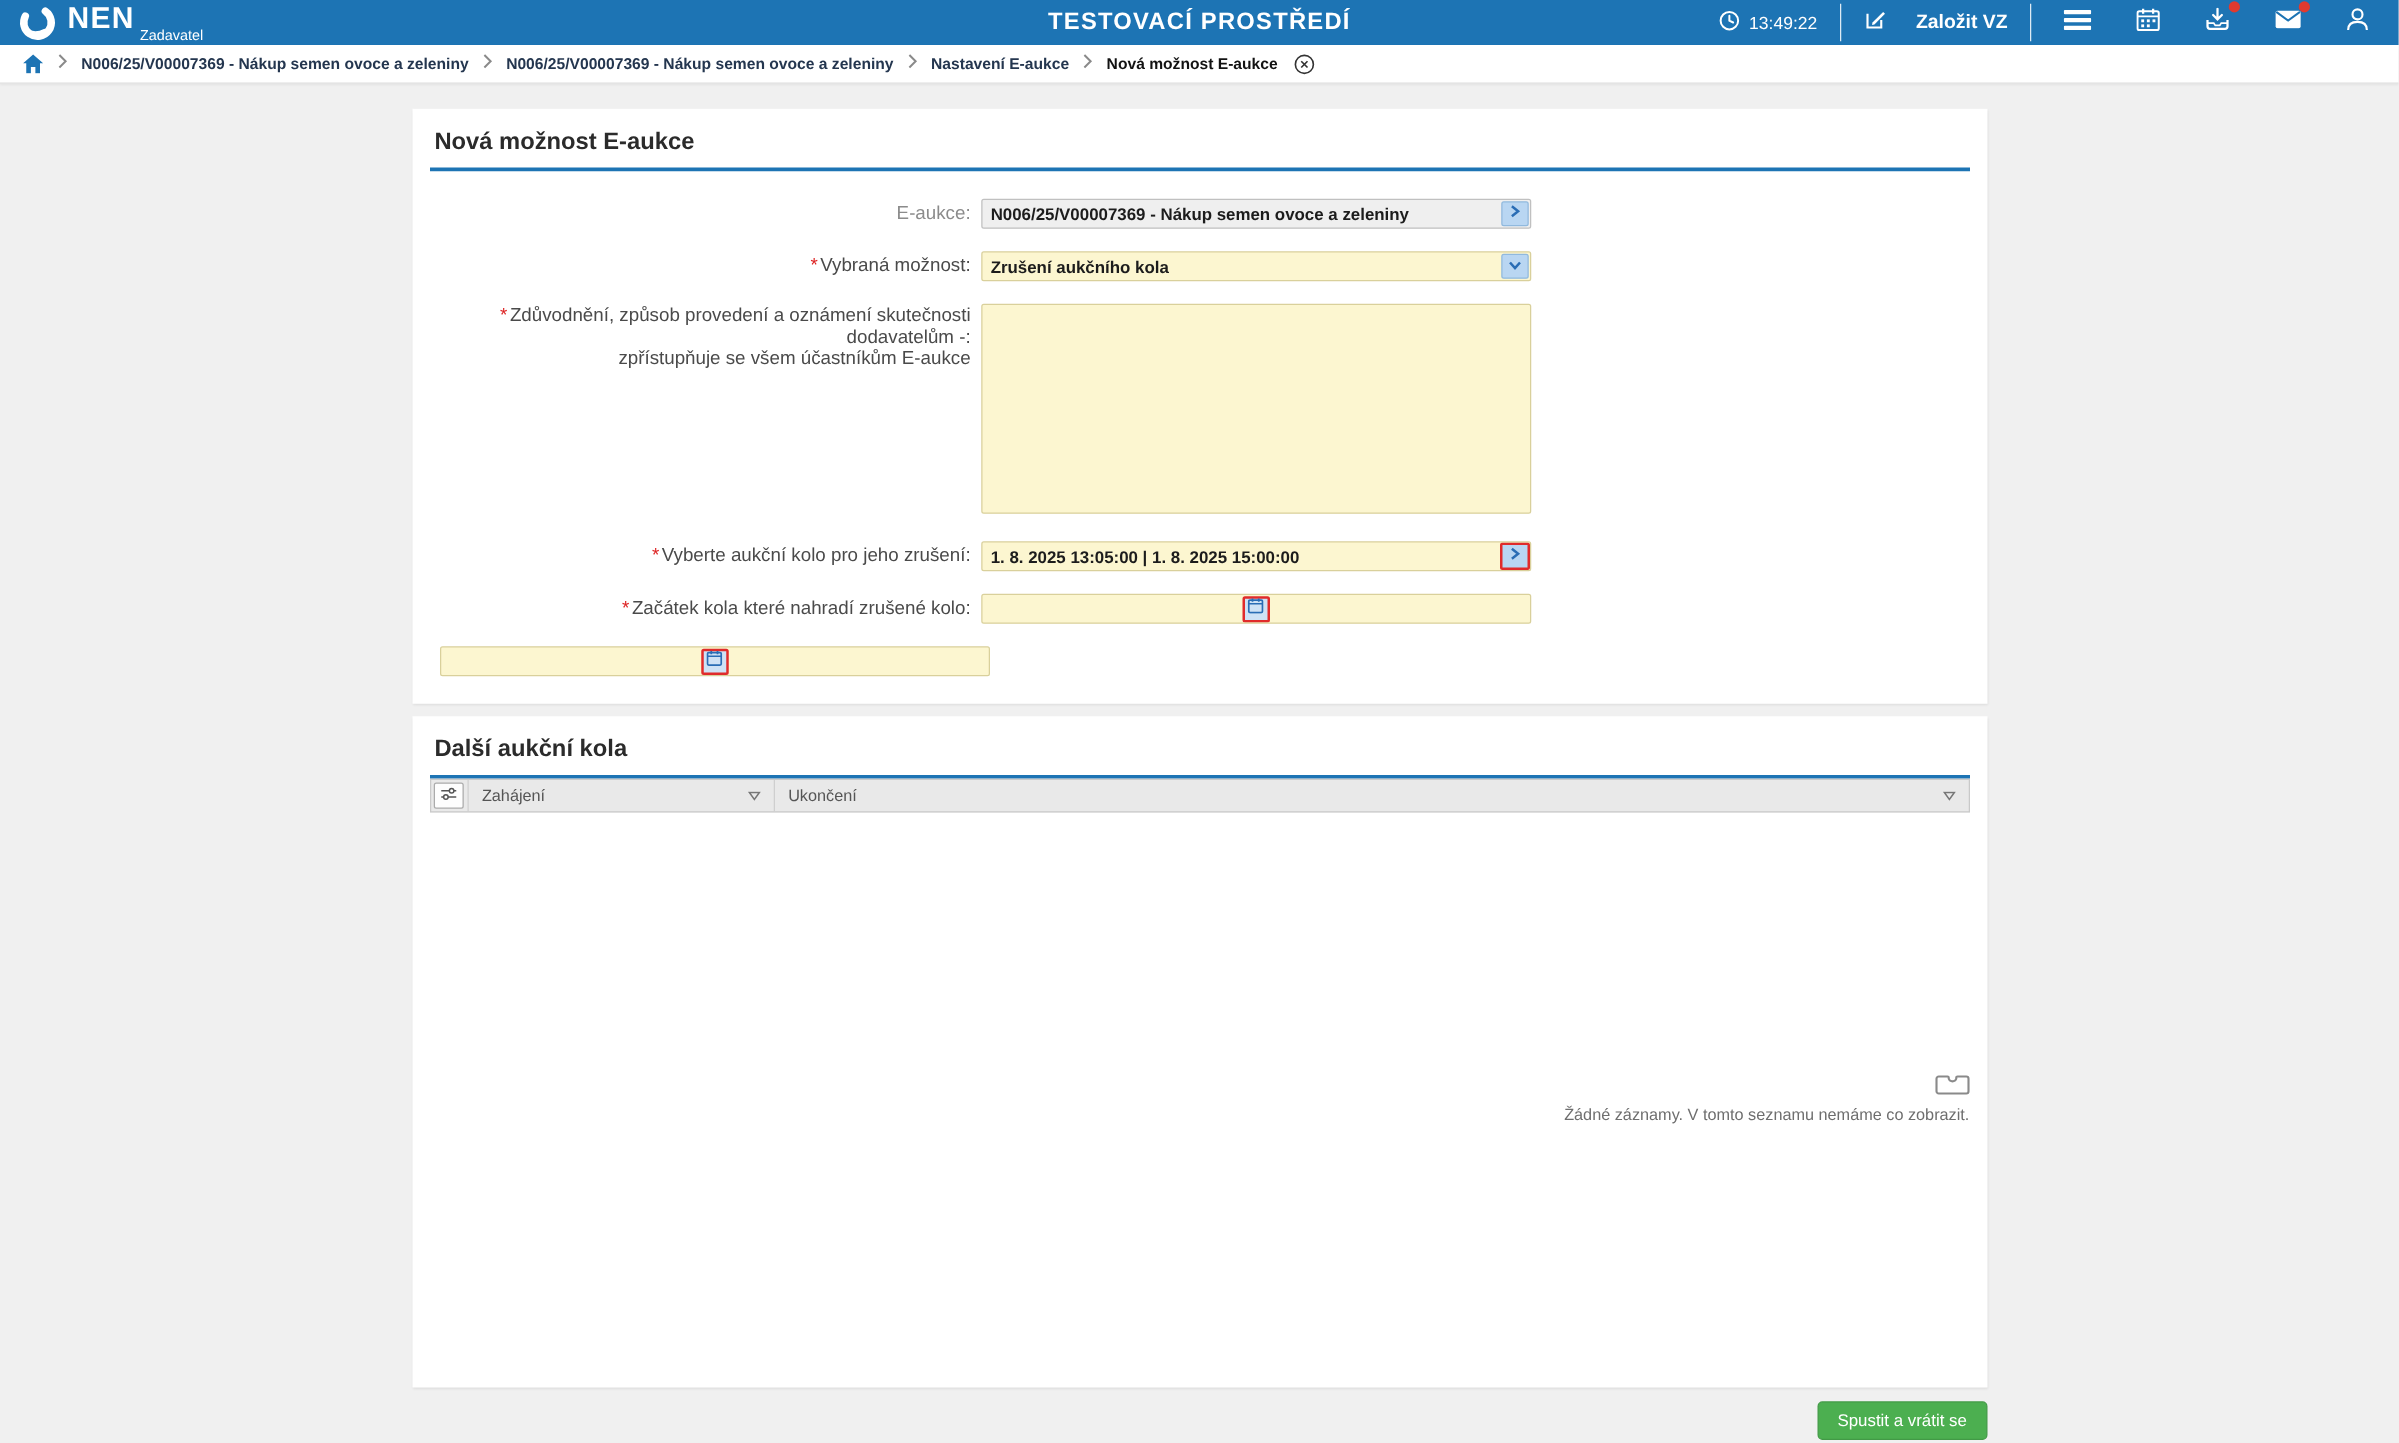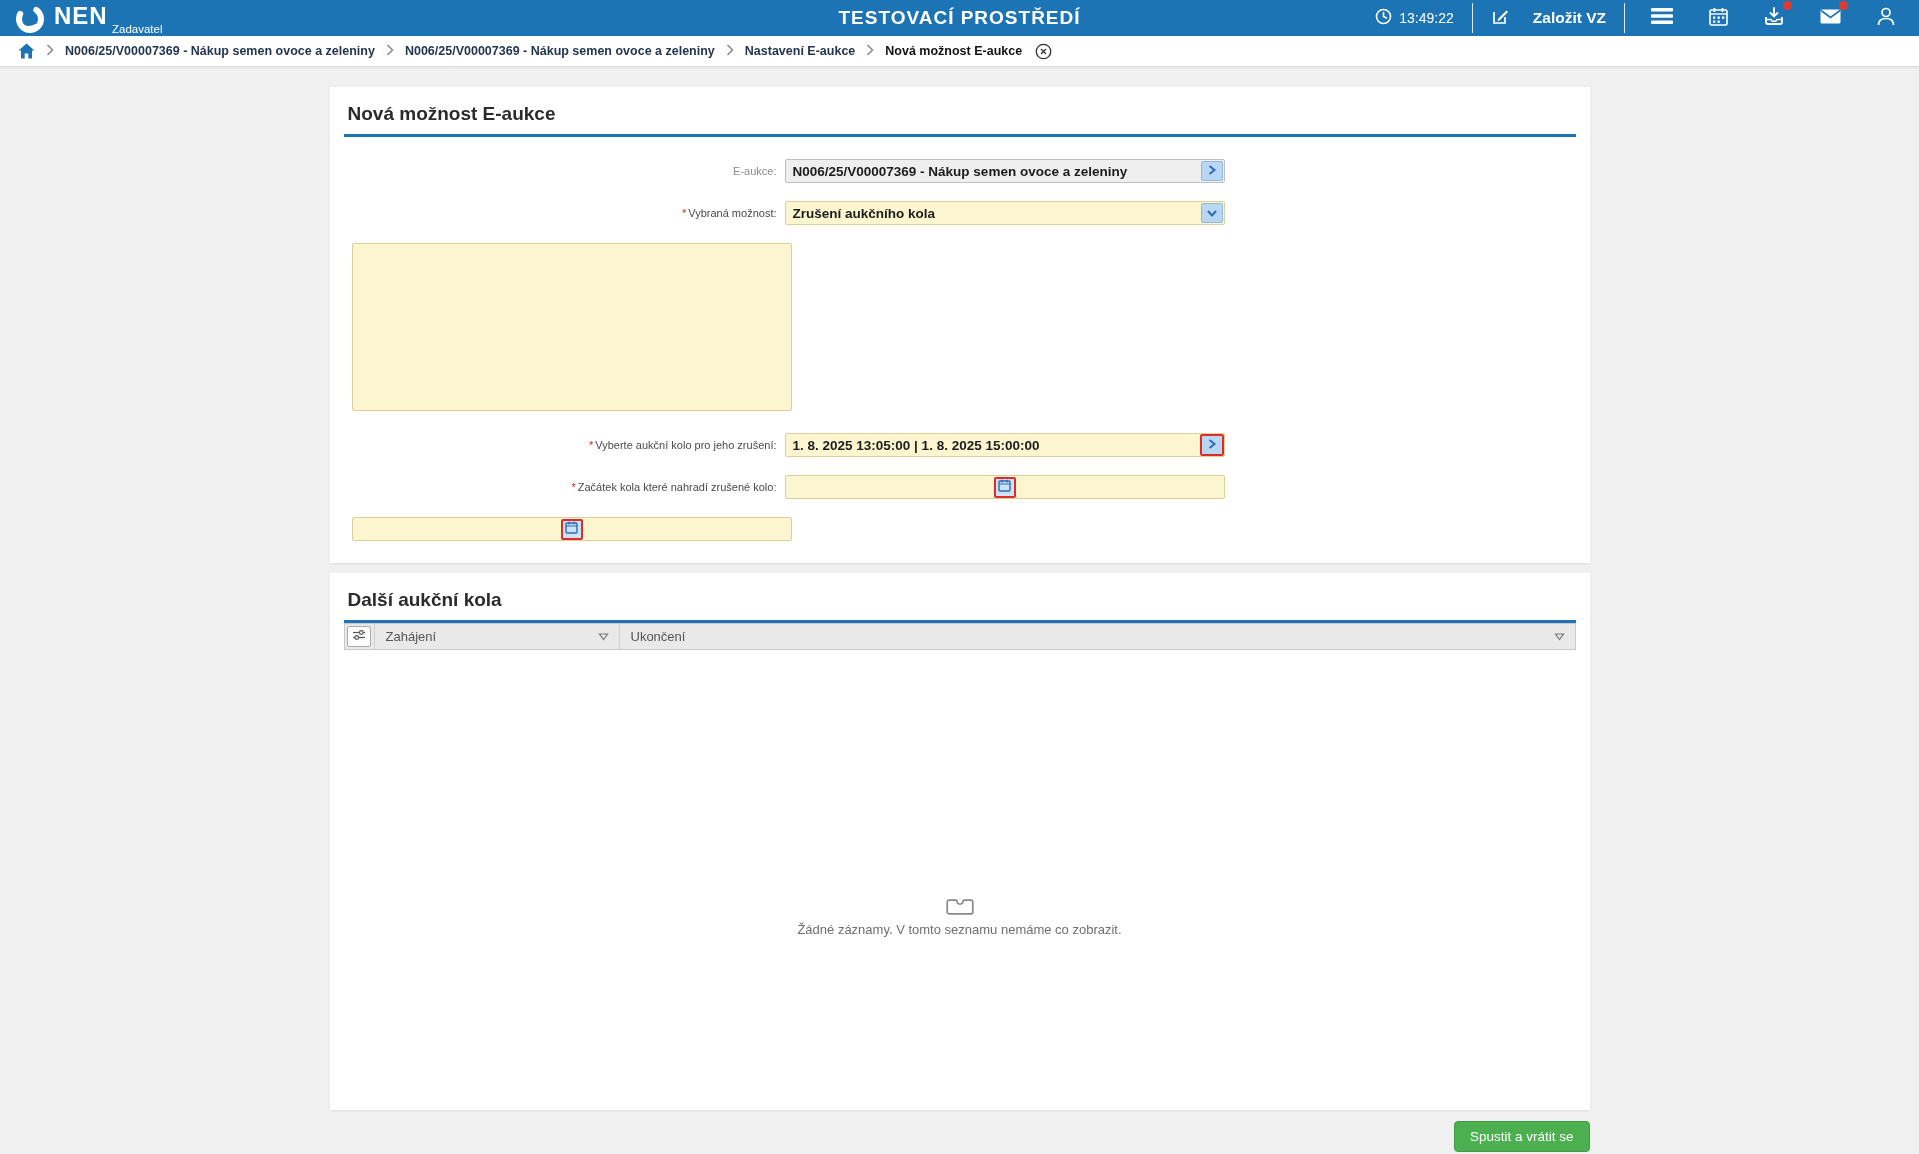--- a/index.html
+++ b/index.html
@@ -54,21 +54,21 @@
   .panel-1 { margin-top:20px; padding:12px 14px 22px 14px; }
   .panel-2 { margin-top:10px; padding:12px 14px 0 14px; height:537px; }
   .section-title { font-size:19px; font-weight:bold; color:#2b2b2b; padding:4px 4px 9px 4px; }
   .section-rule { height:3px; background:#1d74b4; }
 
   
   .form { margin-top:22px; }
   .form-row { display:flex; align-items:flex-start; margin-bottom:18px; }
   .form-row.gap-lg { margin-bottom:22px; }
   .lbl {
-    width:433px; text-align:right; font-size:11px; color:#4a4a4a;
+    width:433px; text-align:right; font-size:15px; color:#4a4a4a;
     line-height:24px; flex:none;
   }
   .lbl.multiline { line-height:17px; padding-top:1px; }
   .lbl .req { color:#d22; margin-right:2px; }
   .lbl-gray { color:#8b8b8b; }
   .fld { width:440px; margin-left:8px; flex:none; }
 
   .inputbox {
     height:24px; border:1px solid #c0c0c0; border-radius:2px;
     display:flex; align-items:center; background:#fff; overflow:hidden;
@@ -110,21 +110,21 @@
     display:flex; align-items:center; justify-content:center; cursor:pointer;
   }
   .gh-col { display:flex; align-items:center; padding:0 8px 0 11px; }
   .gh-col .colname { flex:1; }
   .gh-col-start { width:245px; border-right:1px solid #cfcfcf; }
   .gh-col-end { flex:1;gap:40px; }
   .filter-btn { display:flex; align-items:center; cursor:pointer; padding:2px; }
 
   .grid-body {
     height:458px; border:0; display:flex; flex-direction:column;
-    align-items:center; justify-content:center; gap:3px;margin-top:39px;
+    align-items:flex-end; justify-content:center; gap:3px;
   }
   .empty-text { font-size:13px; color:#6e6e6e; }
 
   
   .footer-row { width:1260px; margin:11px auto 0 auto; display:flex; justify-content:flex-end; }
   .green-btn {
     background:#4caf50; border:1px solid #429a46; border-radius:4px;
     color:#fff; font-size:13.5px; padding:7px 15px; cursor:pointer;
     font-family:"Liberation Sans", sans-serif;
   }
@@ -303,20 +303,24 @@
               <svg width="12" height="10" viewBox="0 0 12 10">
                   <polyline points="2,3 6,7.5 10,3" fill="none" stroke="#2a6db5" stroke-width="2"></polyline>
                 </svg>
             </span>
           </div>
         </div>
       </div>
     </div>
 
     <div class="form-row gap-lg">
+      <div class="lbl multiline">
+        <span class="req">*</span><span>Zdůvodnění, způsob provedení a oznámení skutečnosti dodavatelům -:</span><br>
+        <span>zpřístupňuje se všem účastníkům E-aukce</span>
+      </div>
       <div class="fld">
         <div class="textareabox"></div>
       </div>
     </div>
 
     <div class="form-row">
       <div class="lbl">
         <span class="req">*</span><span>Vyberte aukční kolo pro jeho zrušení:</span>
       </div>
       <div class="fld">

